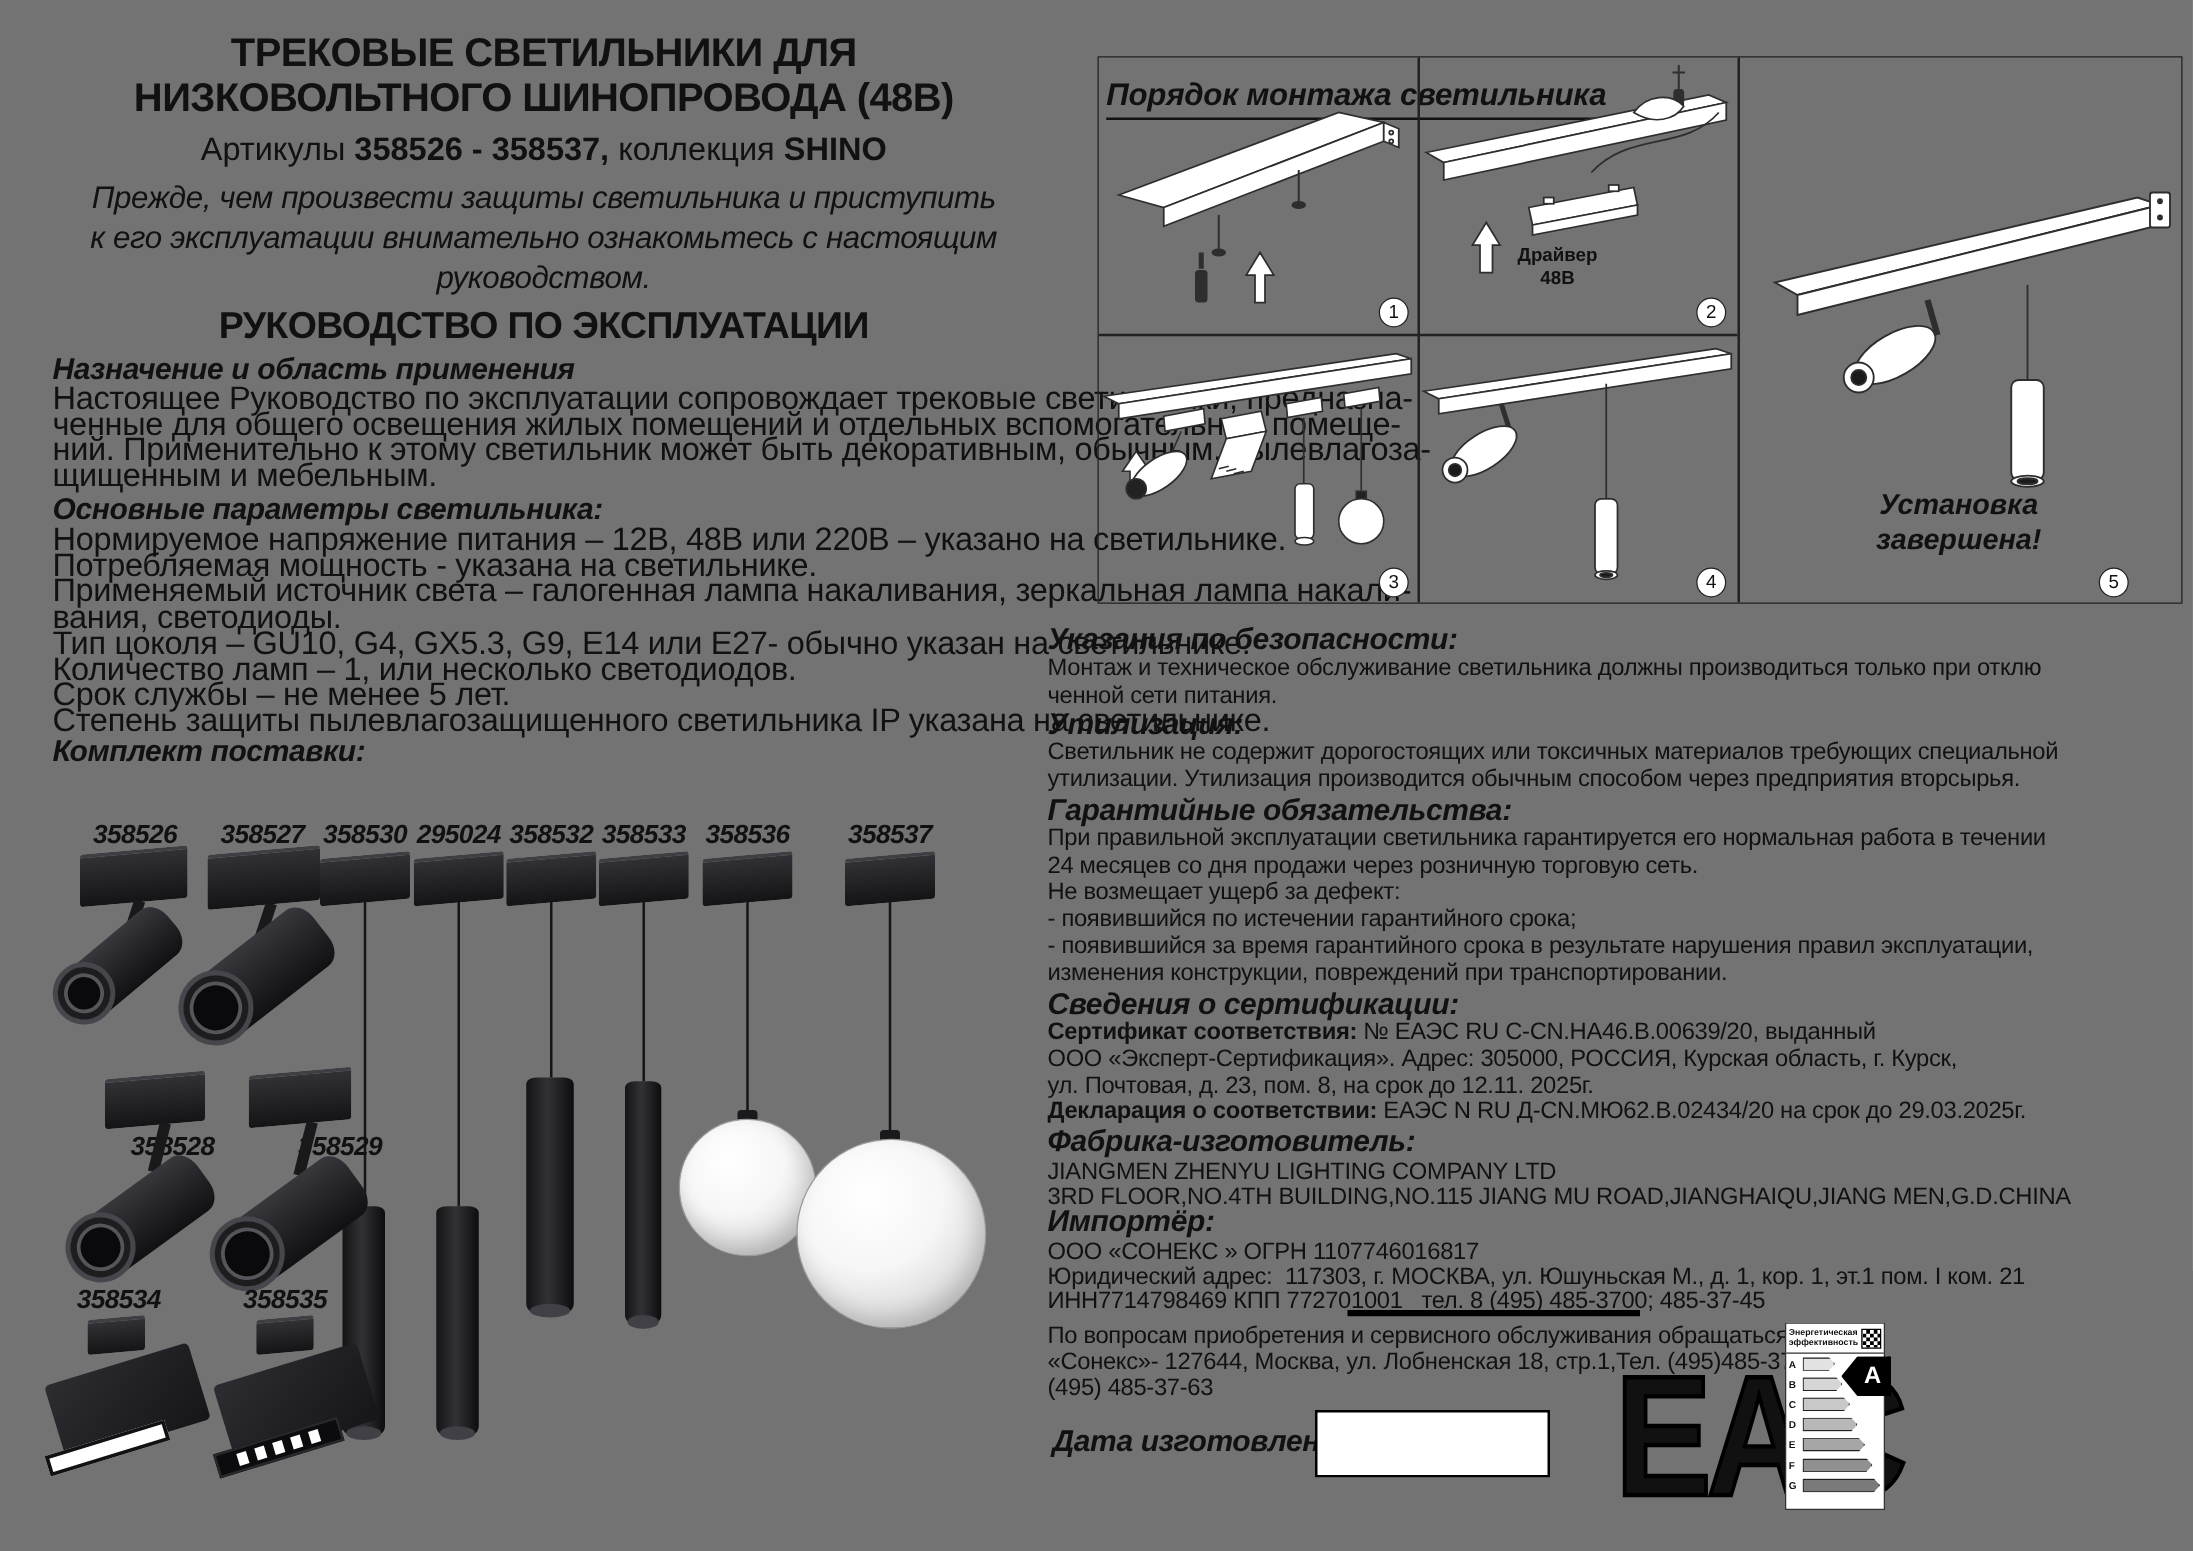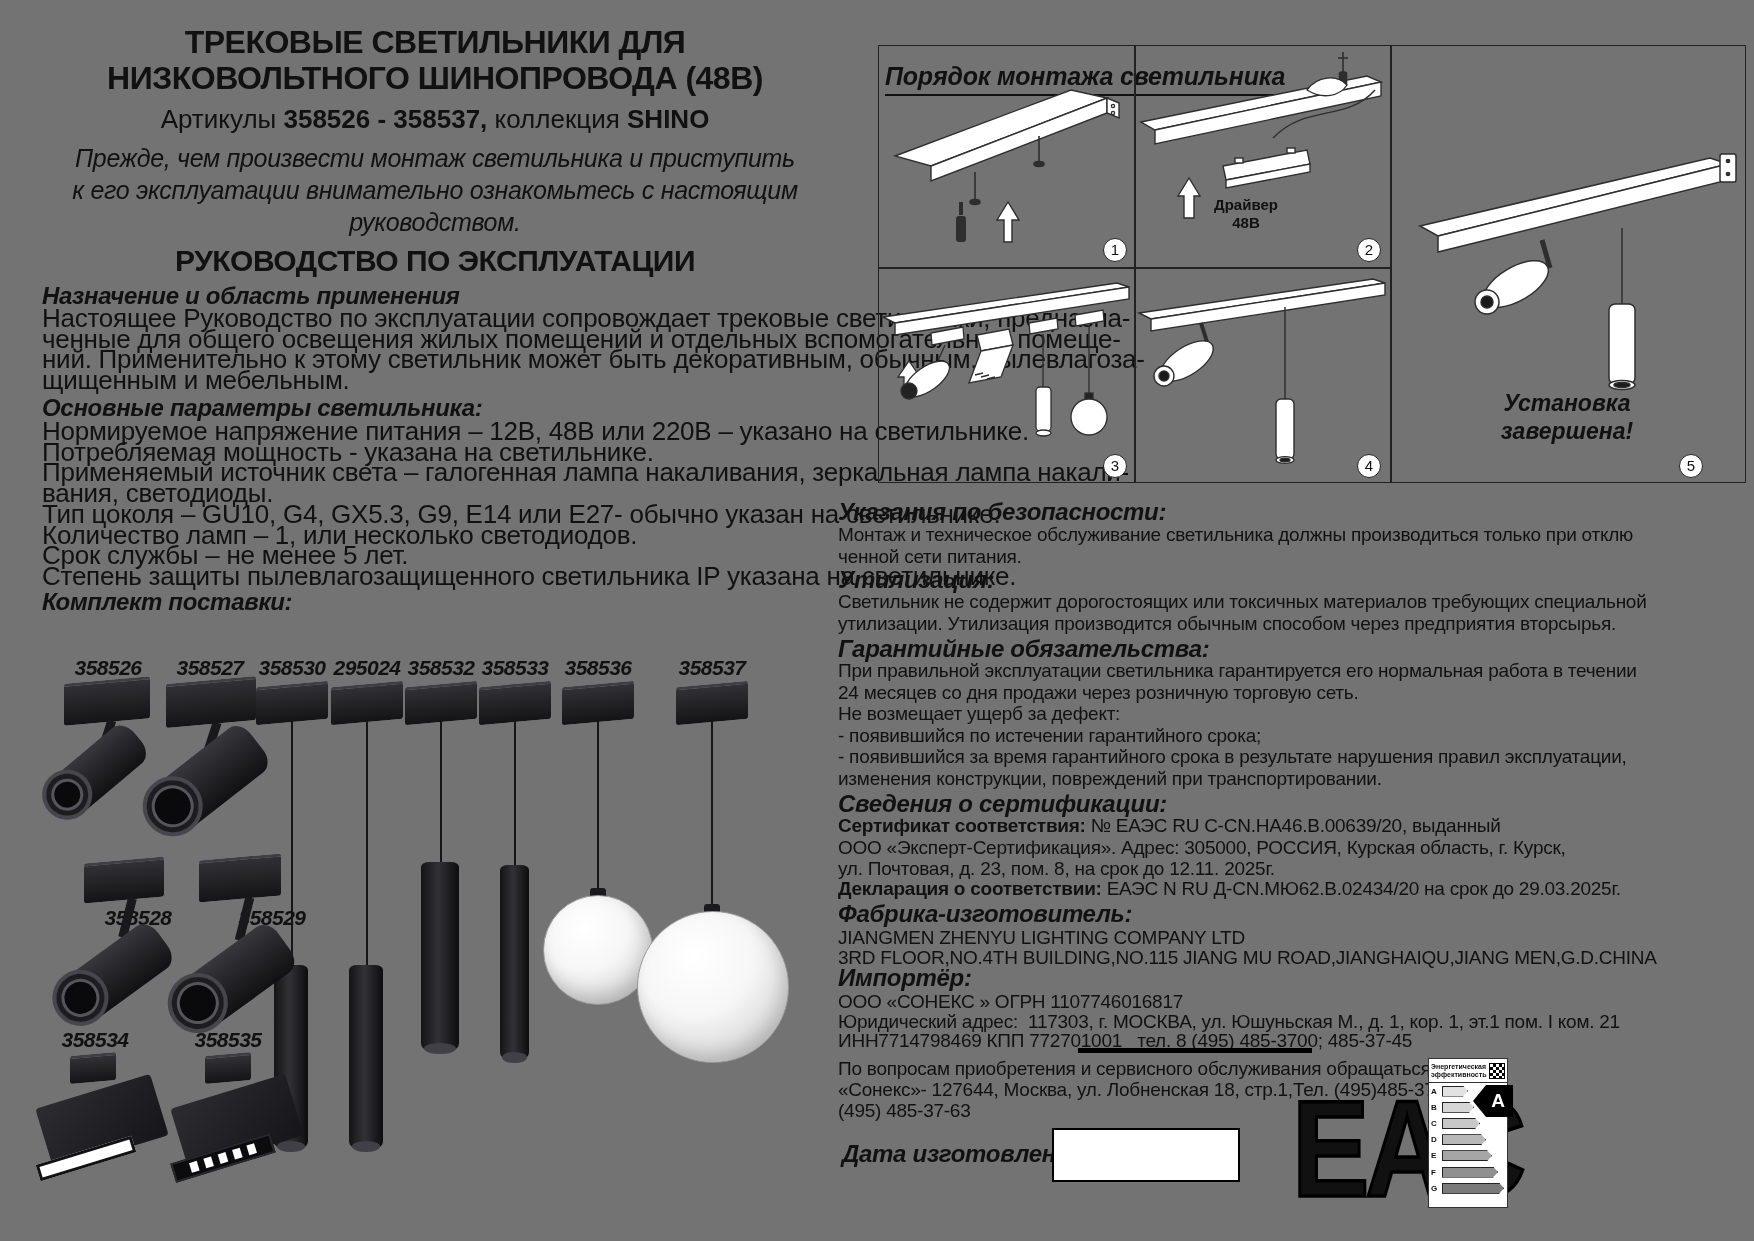--- a/index.html
+++ b/index.html
@@ -79,21 +79,21 @@
 
 <div class="page">
 
   <div class="abs t1 ctr pre" style="left:42px; top:24px; width:786px;">ТРЕКОВЫЕ СВЕТИЛЬНИКИ ДЛЯ
 НИЗКОВОЛЬТНОГО ШИНОПРОВОДА (48В)</div>
 
   <div class="abs t2 ctr" style="left:42px; top:104px; width:786px;">
     <span>Артикулы </span><b>358526 - 358537,</b><span> коллекция </span><b>SHINO</b>
   </div>
 
-  <div class="abs intro ctr pre" style="left:42px; top:142px; width:786px;">Прежде, чем произвести монтаж светильника и приступить
+  <div class="abs intro ctr pre" style="left:42px; top:142px; width:786px;">Прежде, чем произвести защиты светильника и приступить
 к его эксплуатации внимательно ознакомьтесь с настоящим
 руководством.</div>
 
   <div class="abs t3 ctr" style="left:42px; top:244px; width:786px;">РУКОВОДСТВО ПО ЭКСПЛУАТАЦИИ</div>
 
   <div class="abs h3" style="left:42px; top:282px;">Назначение и область применения</div>
   <div class="abs body pre" style="left:42px; top:308px;">Настоящее Руководство по эксплуатации сопровождает трековые светильники, предназна-
 ченные для общего освещения жилых помещений и отдельных вспомогательных помеще-
 ний. Применительно к этому светильник может быть декоративным, обычным, пылевлагоза-
 щищенным и мебельным.</div>

